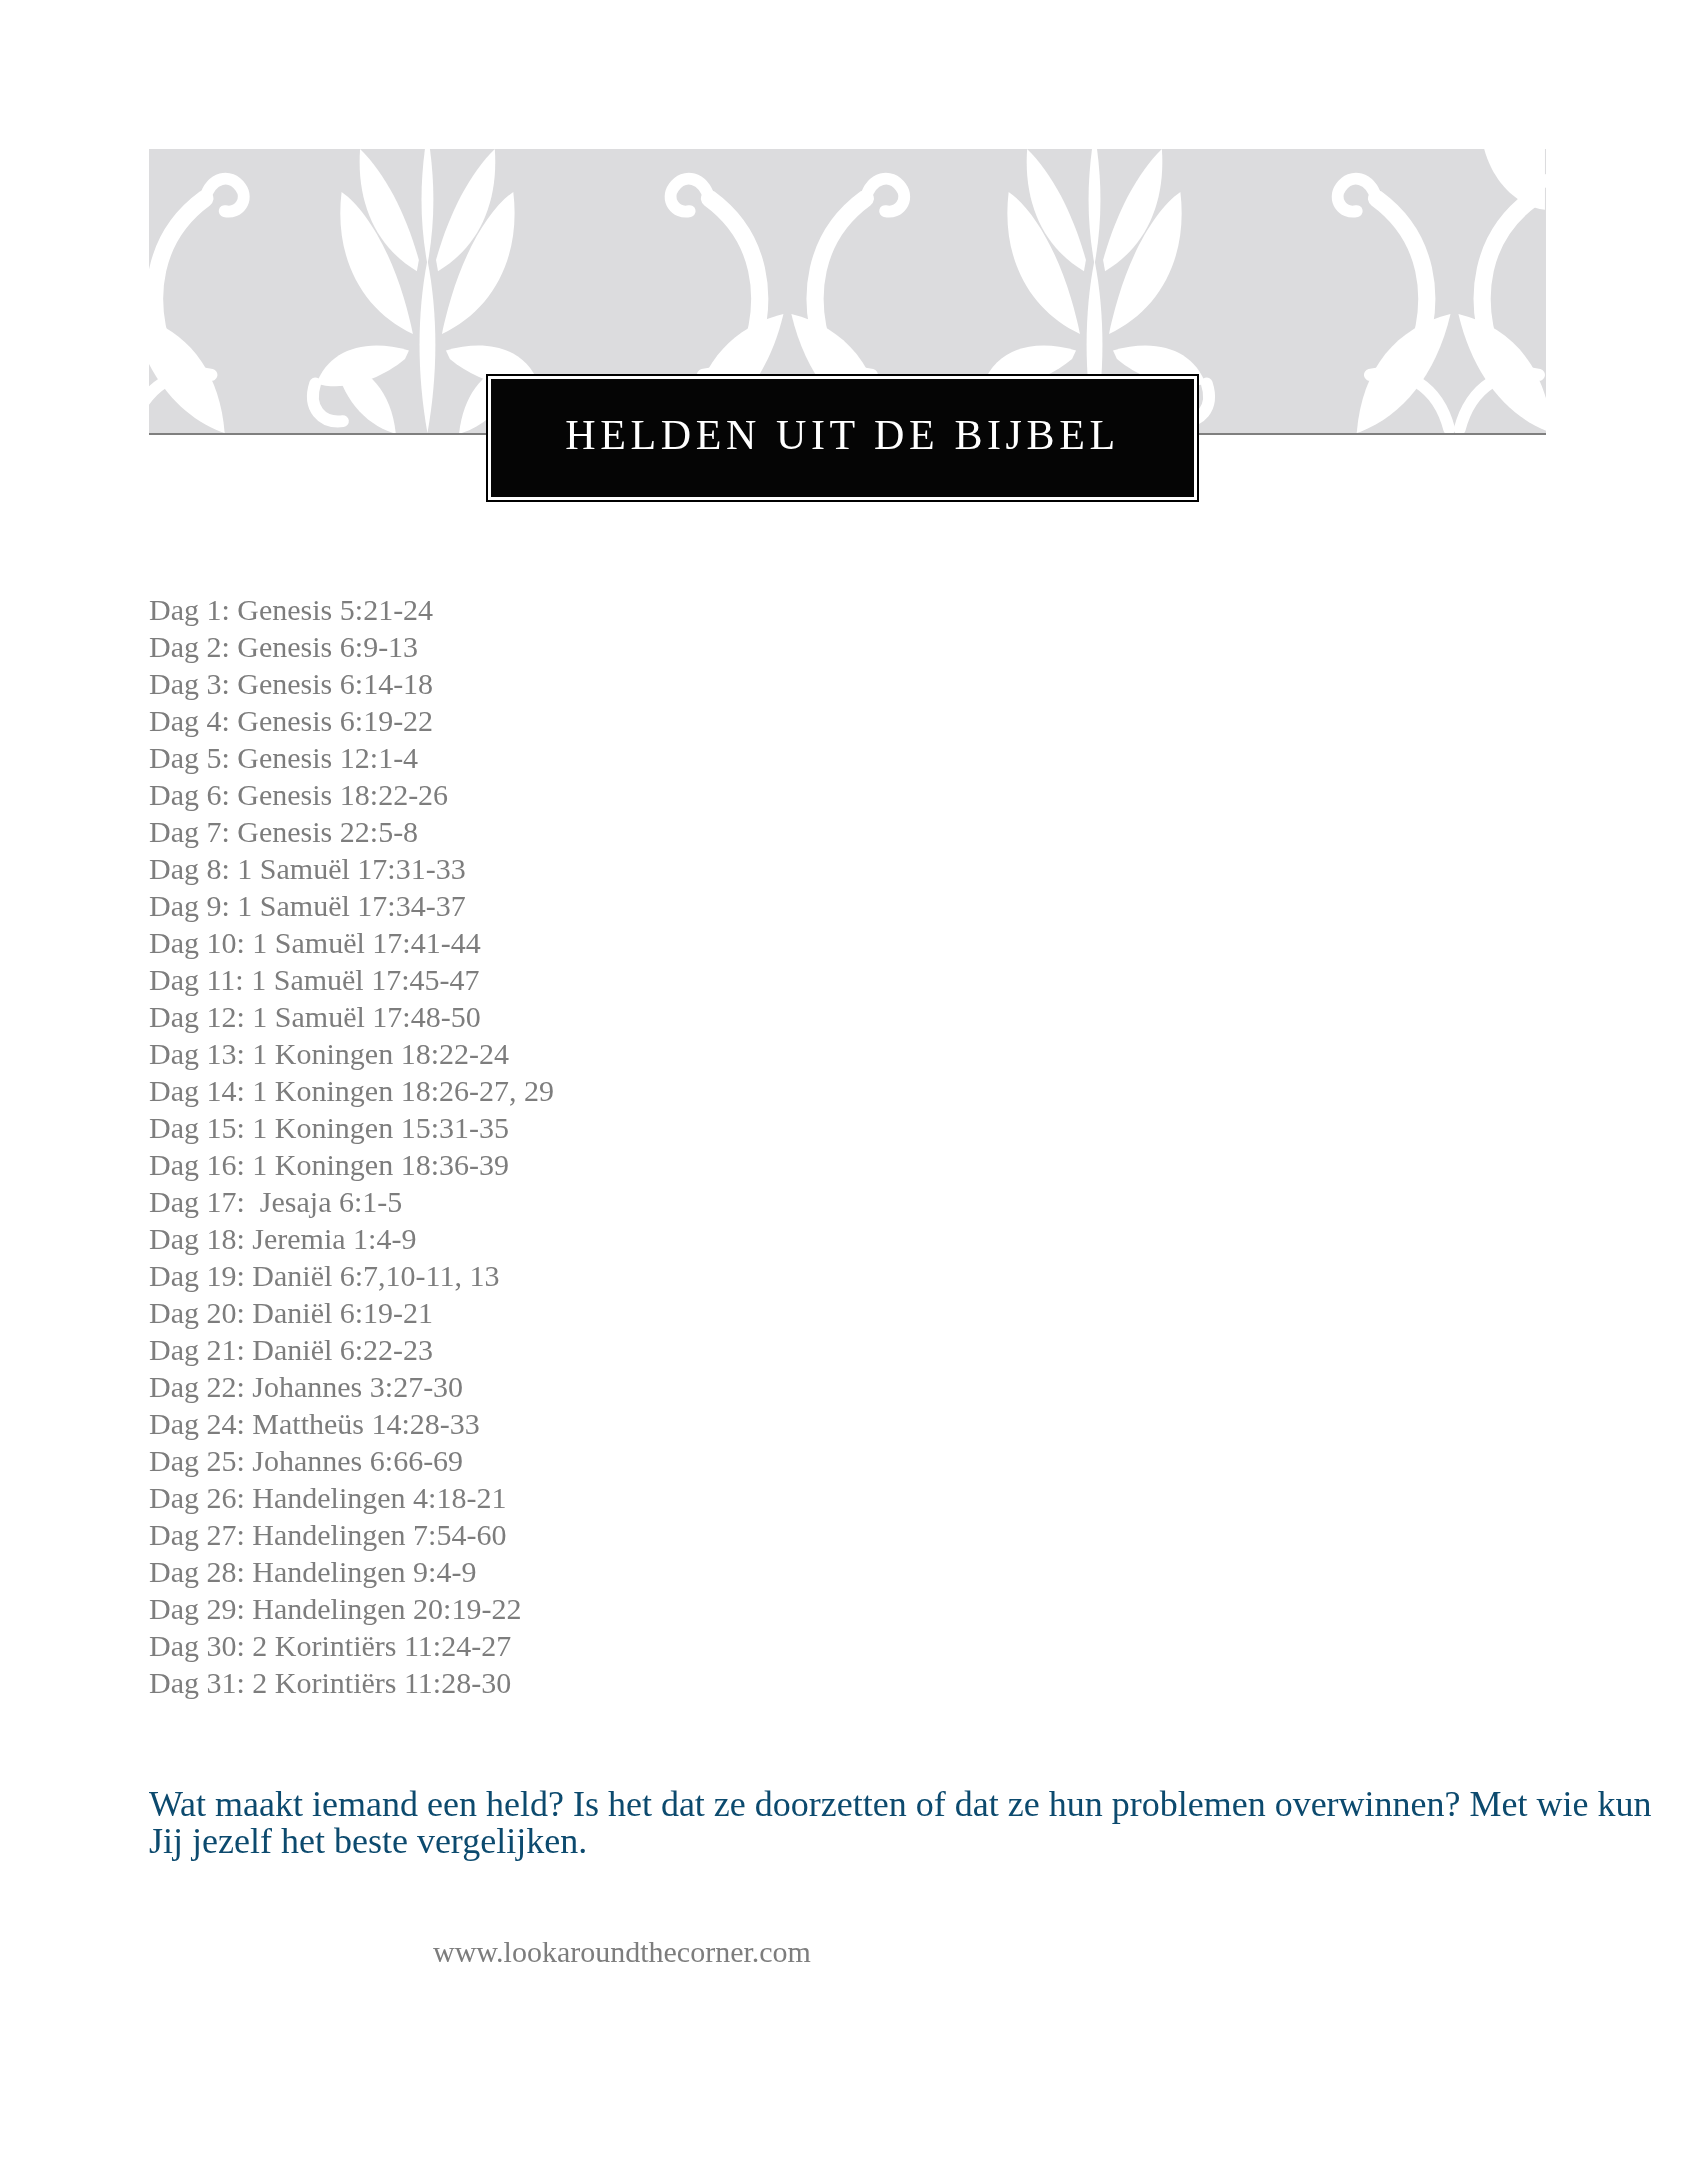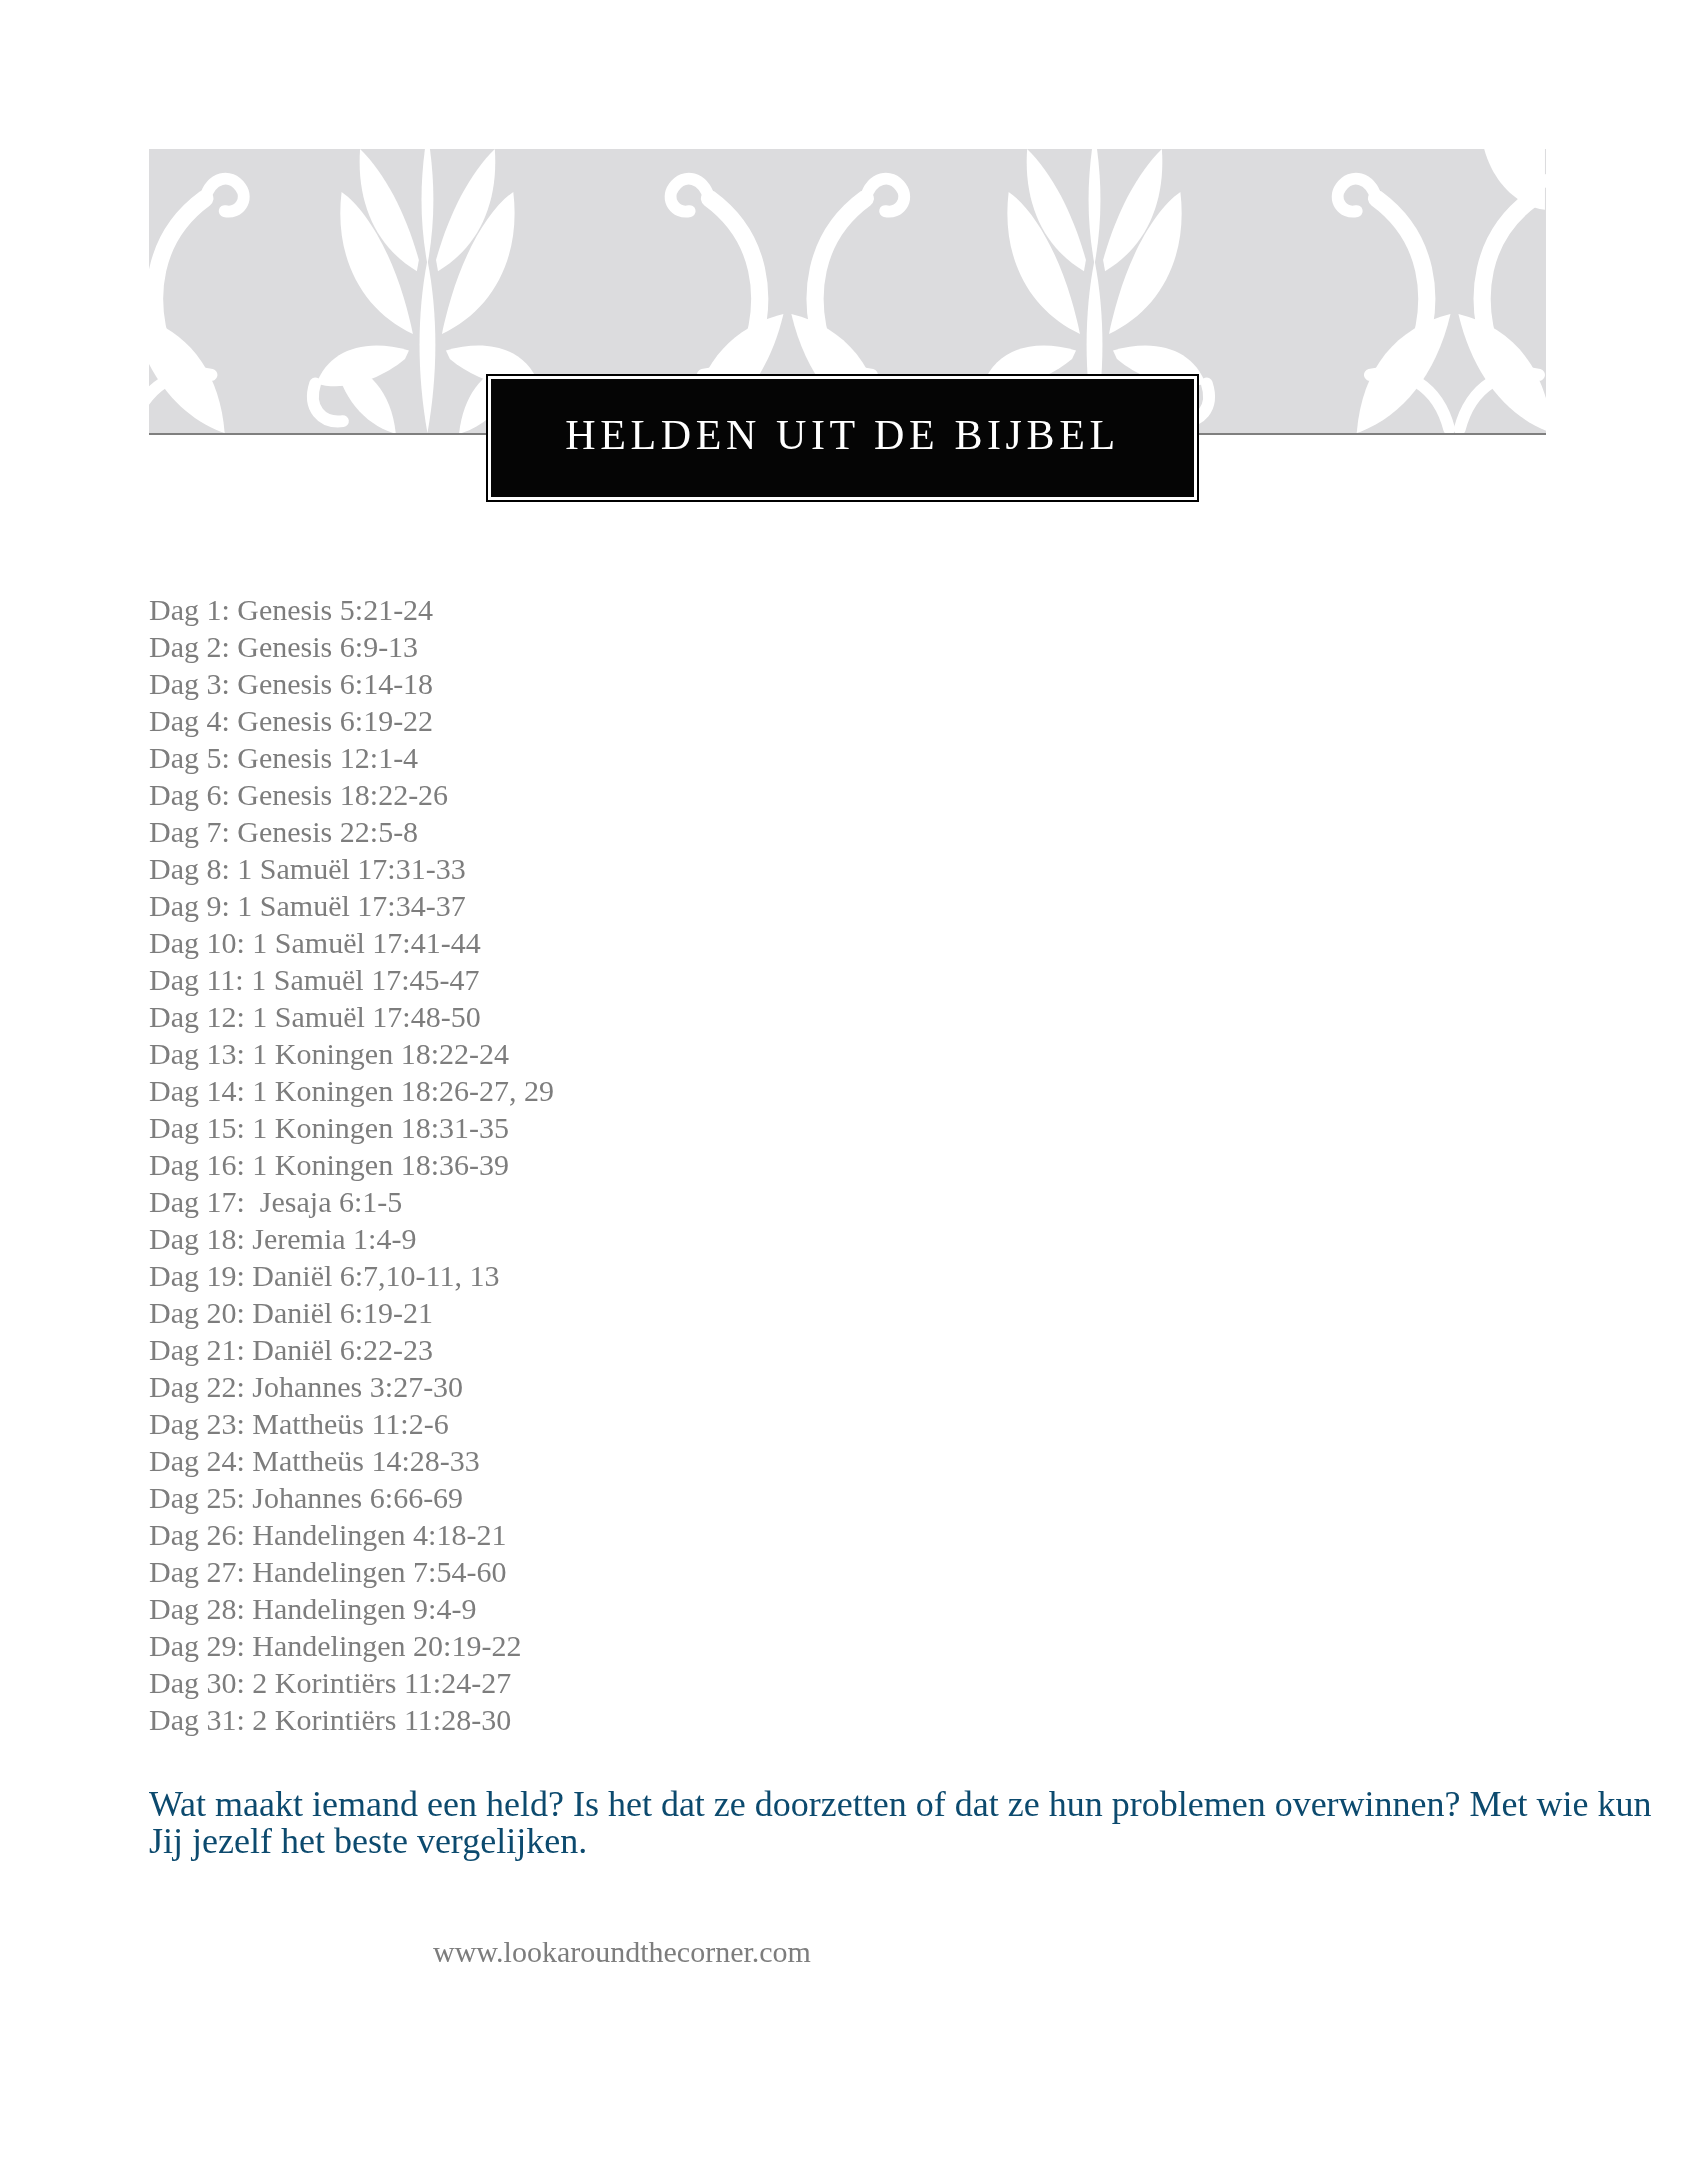--- a/index.html
+++ b/index.html
@@ -161,29 +161,28 @@
     <div class="plan-item">Dag 5: Genesis 12:1-4</div>
     <div class="plan-item">Dag 6: Genesis 18:22-26</div>
     <div class="plan-item">Dag 7: Genesis 22:5-8</div>
     <div class="plan-item">Dag 8: 1 Samuël 17:31-33</div>
     <div class="plan-item">Dag 9: 1 Samuël 17:34-37</div>
     <div class="plan-item">Dag 10: 1 Samuël 17:41-44</div>
     <div class="plan-item">Dag 11: 1 Samuël 17:45-47</div>
     <div class="plan-item">Dag 12: 1 Samuël 17:48-50</div>
     <div class="plan-item">Dag 13: 1 Koningen 18:22-24</div>
     <div class="plan-item">Dag 14: 1 Koningen 18:26-27, 29</div>
-    <div class="plan-item">Dag 15: 1 Koningen 18:31-35</div>
+    <div class="plan-item">Dag 15: 1 Koningen 15:31-35</div>
     <div class="plan-item">Dag 16: 1 Koningen 18:36-39</div>
     <div class="plan-item">Dag 17:  Jesaja 6:1-5</div>
     <div class="plan-item">Dag 18: Jeremia 1:4-9</div>
     <div class="plan-item">Dag 19: Daniël 6:7,10-11, 13</div>
     <div class="plan-item">Dag 20: Daniël 6:19-21</div>
     <div class="plan-item">Dag 21: Daniël 6:22-23</div>
     <div class="plan-item">Dag 22: Johannes 3:27-30</div>
-    <div class="plan-item">Dag 23: Mattheüs 11:2-6</div>
     <div class="plan-item">Dag 24: Mattheüs 14:28-33</div>
     <div class="plan-item">Dag 25: Johannes 6:66-69</div>
     <div class="plan-item">Dag 26: Handelingen 4:18-21</div>
     <div class="plan-item">Dag 27: Handelingen 7:54-60</div>
     <div class="plan-item">Dag 28: Handelingen 9:4-9</div>
     <div class="plan-item">Dag 29: Handelingen 20:19-22</div>
     <div class="plan-item">Dag 30: 2 Korintiërs 11:24-27</div>
     <div class="plan-item">Dag 31: 2 Korintiërs 11:28-30</div>
   </div>
 

